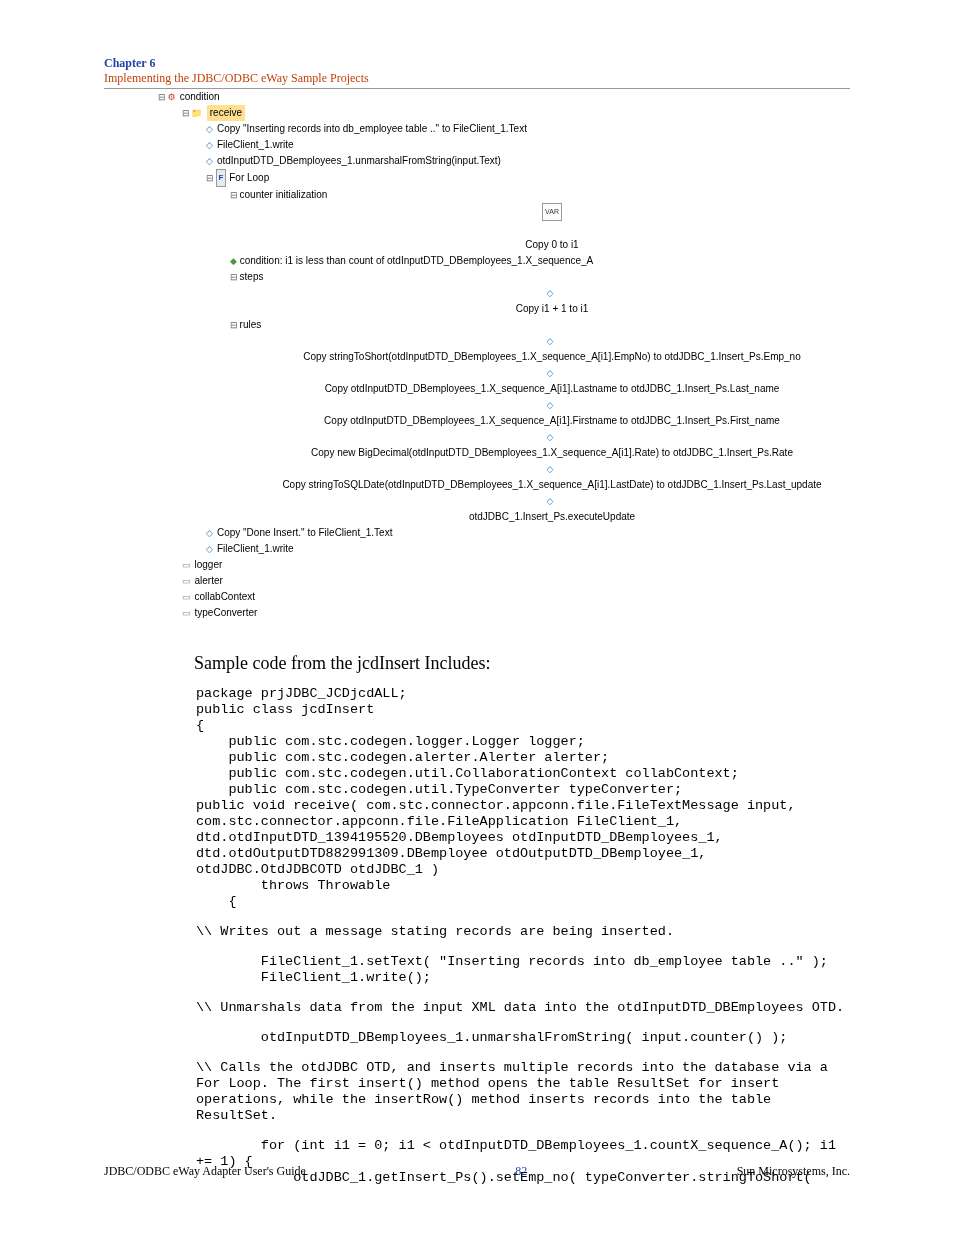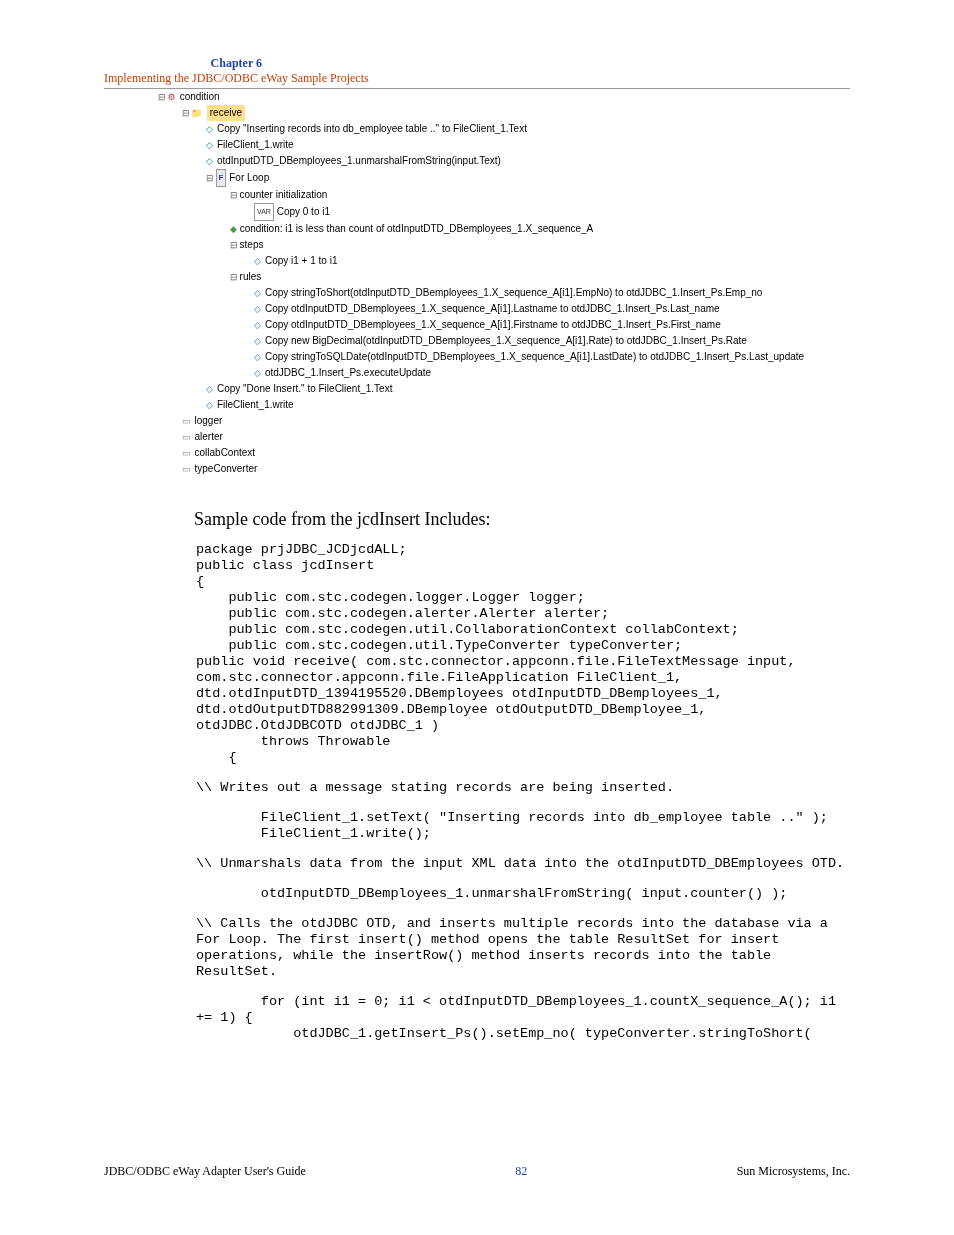--- a/index.html
+++ b/index.html
@@ -14,21 +14,21 @@
     .page {
       padding: 56px 104px 0 104px;
     }
     .header {
       display: flex;
       justify-content: space-between;
       font-size: 12px;
       border-bottom: 1px solid #999;
       padding-bottom: 2px;
     }
-    .header-left { text-align: center; }
+    .header-left { text-align: left; }
     .header-right { text-align: right; }
     .header .chapter, .header .section {
       color: #2244aa;
       font-weight: bold;
     }
     .header .subtitle {
       color: #c2410c;
     }
     .figure-title {
       text-align: center;
@@ -75,21 +75,21 @@
       border: 1px solid #999;
       color: #333;
       font-size: 7px;
       padding: 0 2px;
     }
     .cond-icon { color: #4a9944; font-size: 9px; }
     .ind0 { padding-left: 0; }
     .ind1 { padding-left: 24px; }
     .ind2 { padding-left: 48px; }
     .ind3 { padding-left: 72px; }
-    .ind4 { padding-left: 96px; }
+    .ind4 { padding-left: 96px; flex-direction: column; }
     .body-text {
       margin-left: 90px;
       font-size: 18px;
       margin-top: 20px;
       margin-bottom: 12px;
     }
     .code-block {
       margin-left: 92px;
       font-family: 'Courier New', monospace;
       font-size: 13.5px;

